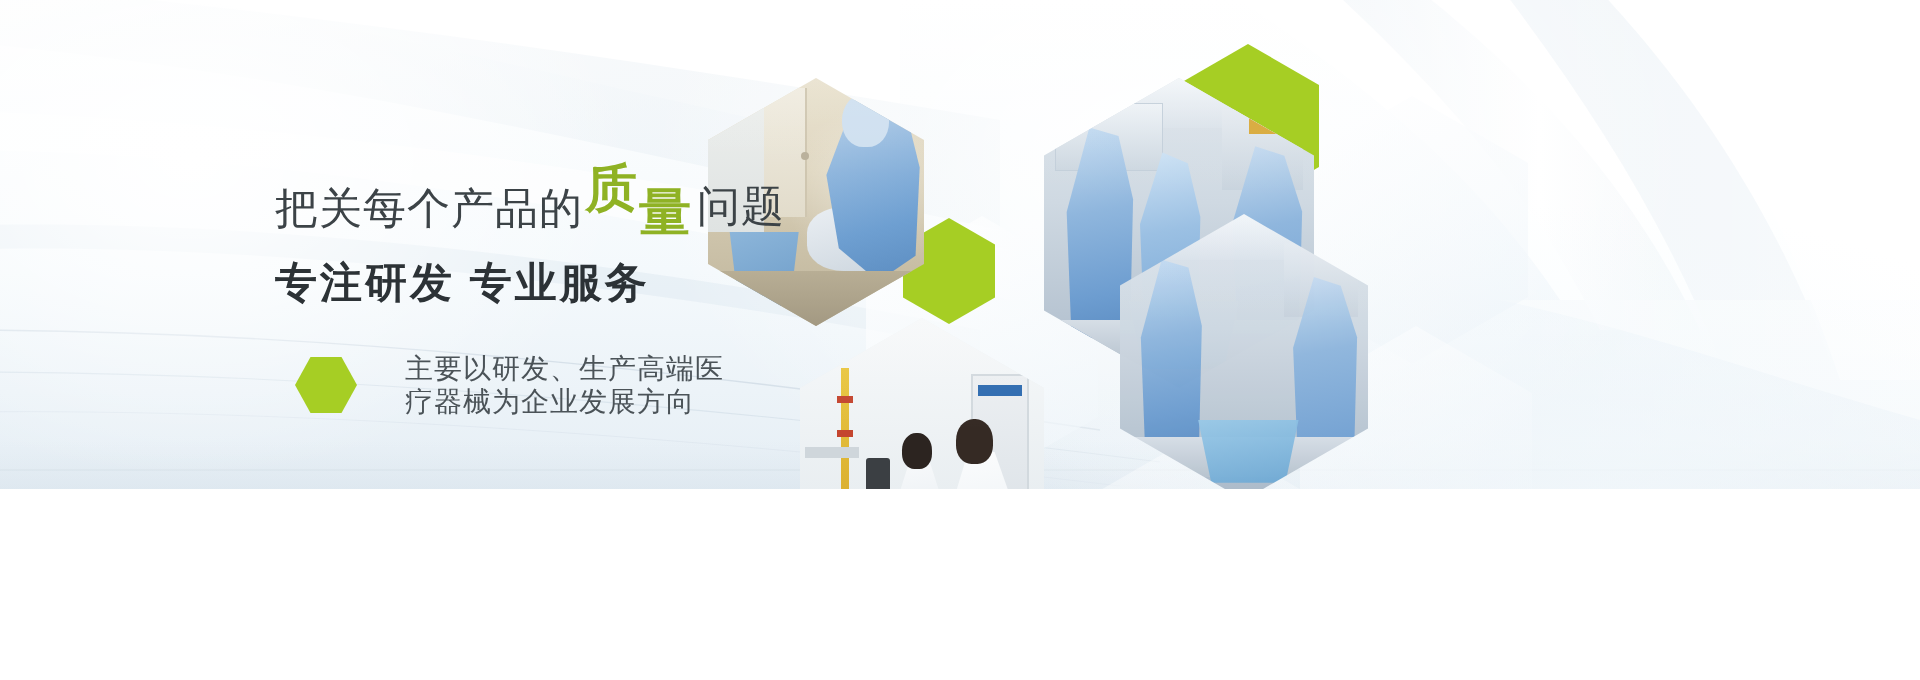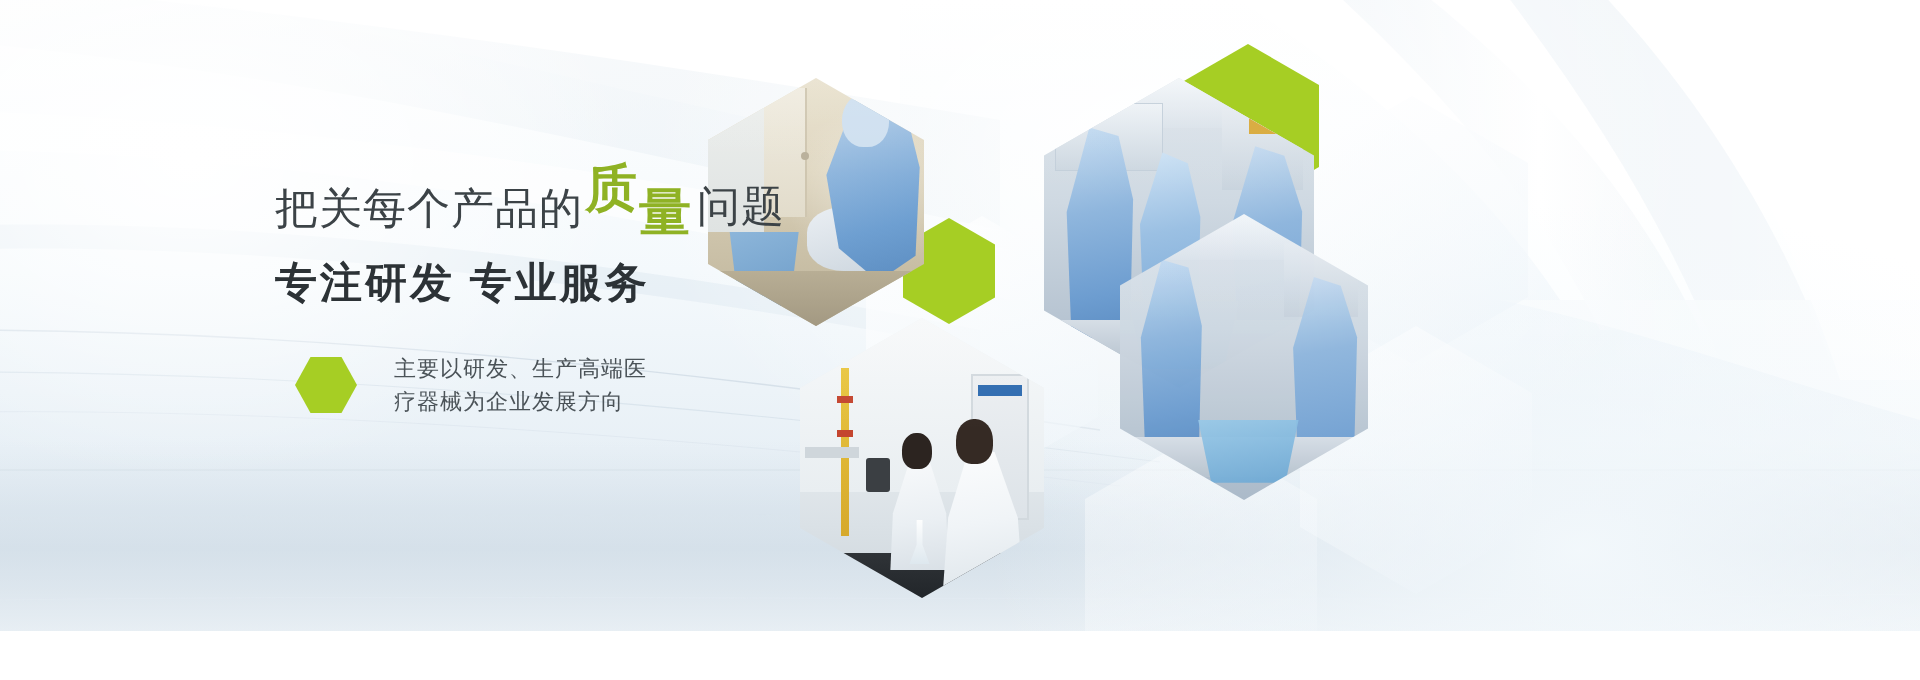--- a/index.html
+++ b/index.html
@@ -6,21 +6,21 @@
   * { margin:0; padding:0; box-sizing:border-box; }
   html,body { width:1920px; height:680px; overflow:hidden; }
   body {
     font-family:"Liberation Sans","DejaVu Sans",sans-serif;
     background:#ffffff;
   }
 
   
   #banner{
     position:relative;
-    width:1920px; height:631px;
+    width:1920px; height:489px;
     overflow:hidden;
     background:
       linear-gradient(180deg,#ffffff 0%,#f7fbfd 28%,#eef5f9 55%,#e6eef4 72%,#f3f8fb 88%,#ffffff 100%);
   }
 
   
   .bgsvg{position:absolute; inset:0; width:1920px; height:680px;}
 
   .glow{
     position:absolute; border-radius:50%;
@@ -65,22 +65,22 @@
   .sub-row{
     position:absolute; left:295px; top:352px;
     display:flex; align-items:center;
   }
   .hexbullet{
     width:62px; height:56px; flex:0 0 auto;
     background:#a6ce24;
     clip-path:polygon(25% 0%,75% 0%,100% 50%,75% 100%,25% 100%,0% 50%);
   }
   .subtext{
-    margin-left:37px;
-    font-size:22px; line-height:33px;
+    margin-left:48px;
+    font-size:28px; line-height:33px;
     color:#4b5358; letter-spacing:1px;
     white-space:pre-line;
   }
 
   
   .hexwrap{ position:absolute; left:0; top:0; width:1920px; height:680px; }
 
   .hex{
     position:absolute;
     clip-path:polygon(50% 0%,100% 25%,100% 75%,50% 100%,0% 75%,0% 25%);

